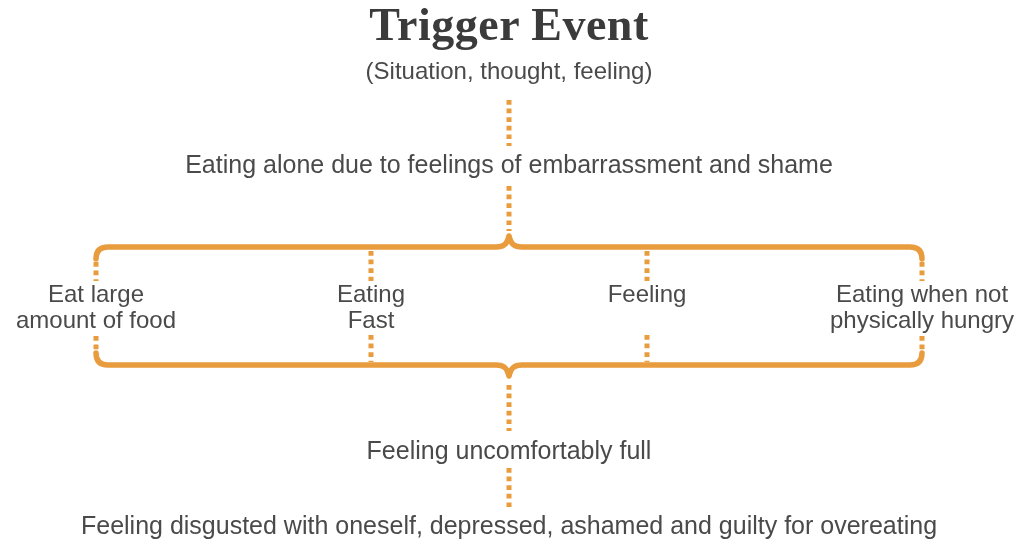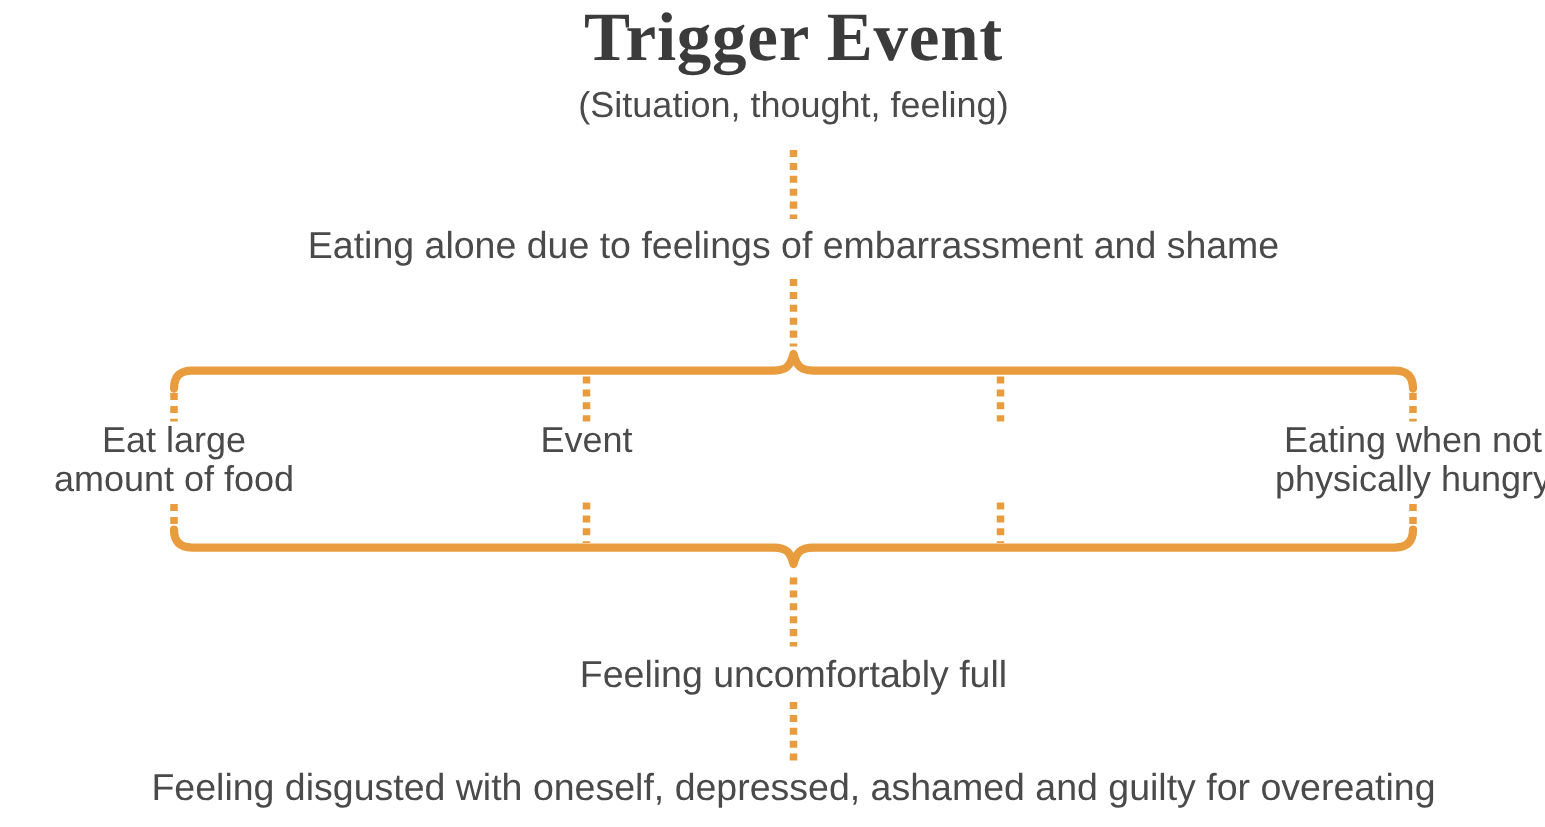--- a/index.html
+++ b/index.html
@@ -5,21 +5,21 @@
   :root{
     --accent:#E89C3E;
     --title:#3B3B3B;
     --text:#4A4A4A;
     --background:#FFFFFF;
   }
   *{margin:0;padding:0;box-sizing:border-box;}
   html,body{width:1030px;height:551px;overflow:hidden;background:var(--background);}
   .canvas{
     position:relative;width:822px;height:551px;background:var(--background);
-    font-family:"Liberation Sans","DejaVu Sans",sans-serif;color:var(--text);margin-left:20px;
+    font-family:"Liberation Sans","DejaVu Sans",sans-serif;color:var(--text);
   }
   .centered{position:absolute;left:-6px;width:1030px;text-align:center;}
   .title{
     top:-2px;font-family:"Liberation Serif","DejaVu Serif",serif;
     font-weight:bold;font-size:46px;letter-spacing:0.5px;color:var(--title);
   }
   .subtitle{top:57px;font-size:24px;}
   .trigger-desc{top:150px;font-size:25px;}
   .consequence1{top:436px;font-size:25px;}
   .consequence2{top:511px;font-size:25px;}
@@ -64,24 +64,26 @@
   <div class="centered subtitle">(Situation, thought, feeling)</div>
 
   <div class="centered trigger-desc">Eating alone due to feelings of embarrassment and shame</div>
 
   <div class="item" style="left:-24px">
     <div>Eat large</div>
     <div>amount of food</div>
   </div>
 
   <div class="item" style="left:251px">
-    <div>Event</div>
+    <div>Eating</div>
+    <div>Fast</div>
   </div>
 
   <div class="item" style="left:527px">
+    <div>Feeling</div>
   </div>
 
   <div class="item" style="left:802px">
     <div>Eating when not</div>
     <div>physically hungry</div>
   </div>
 
   <div class="centered consequence1">Feeling uncomfortably full</div>
 
   <div class="centered consequence2">Feeling disgusted with oneself, depressed, ashamed and guilty for overeating</div>

